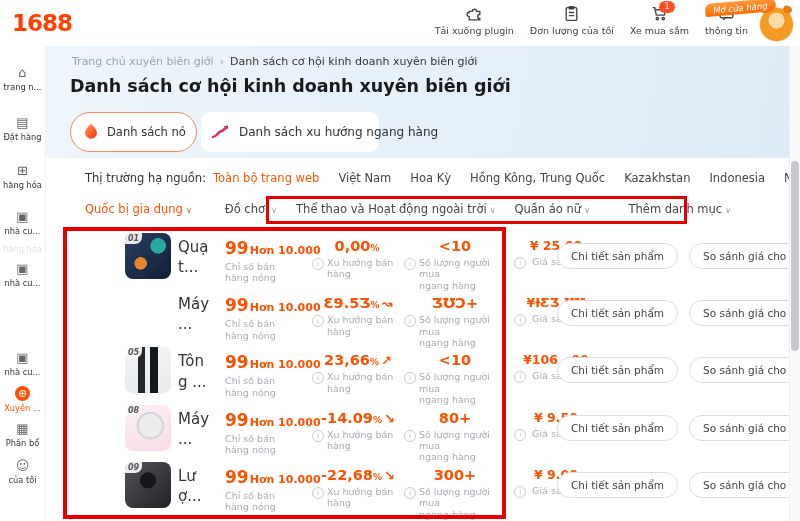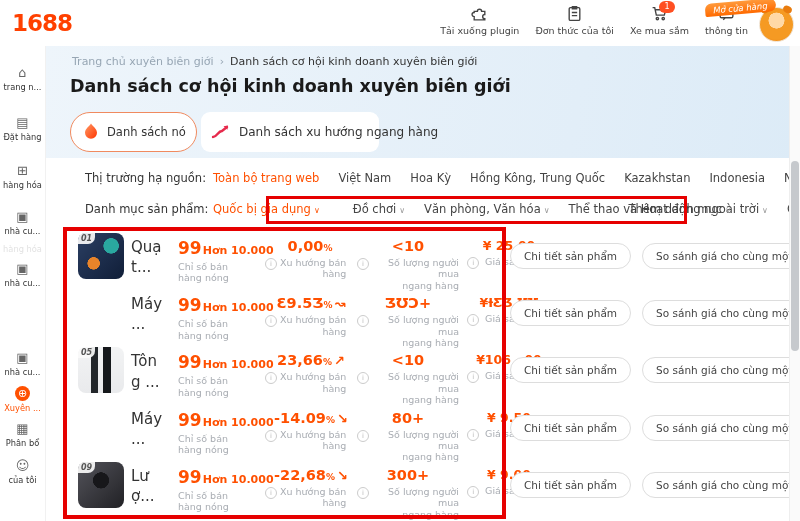--- a/index.html
+++ b/index.html
@@ -52,21 +52,21 @@
   
   .panel{position:absolute;left:45px;top:158px;right:0;bottom:0;background:#fff;}
   .frow{position:absolute;left:40px;right:20px;display:flex;align-items:center;font-size:11.5px;}
   .frow .flab{width:128px;color:#333;flex:none;}
   .fopt{color:#444;margin-right:19px;white-space:nowrap;cursor:pointer;}
   .fopt.sel{color:#ff5000;}
   .caret:after{content:"∨";font-size:8px;color:#999;margin-left:3px;}
   .fopt.sel.caret:after{color:#ff5000;}
   .more{position:absolute;right:30px;color:#444;}
   
-  .rows{position:absolute;left:0;top:70px;right:0;}
+  .rows{position:absolute;left:0;top:70px;right:0;padding-left:47px;}
   .row{position:relative;height:57.2px;}
   .thumb{position:absolute;left:33px;top:5px;width:46px;height:46px;border-radius:8px;cursor:pointer;}
   .rank{position:absolute;left:0;top:0;background:rgba(250,250,250,.92);color:#555;font-size:8px;
     font-style:italic;font-weight:bold;padding:1px 3px;border-radius:7px 0 7px 0;}
   .t0{background:radial-gradient(circle at 72% 28%,#2aa8a0 0 16%,transparent 17%),
       radial-gradient(circle at 34% 66%,#e8842a 0 14%,transparent 15%),
       linear-gradient(135deg,#2b3f63,#101e38);}
   .t1{background:radial-gradient(circle at 62% 42%,#5a4632 0 13%,transparent 14%),
       radial-gradient(circle at 30% 55%,#efc98e 0 18%,transparent 19%),
       linear-gradient(160deg,#f4ead8,#e0cdb0);}
@@ -81,21 +81,21 @@
   .cols{position:absolute;left:128px;top:10px;display:flex;}
   .m{box-sizing:border-box;}
   .m .val{font-weight:bold;color:#ff5000;white-space:nowrap;}
   .m .lab{font-size:9.5px;color:#a9adb3;line-height:1.2;margin-top:3px;display:flex;align-items:flex-start;}
   .m1{width:92px;padding-left:5px;}
   .m1 .big{font-size:17px;} .m1 .note{font-size:11px;margin-left:1px;text-align:center;}
   .m2{width:92px;} .m3{width:102px;} .m4{width:100px;}
   .m2 .val,.m3 .val{font-size:14.5px;} .m2 small{font-size:9px;}
   .m4 .val{font-size:12.5px;}
   .m2,.m3,.m4{text-align:center;}
-  .m2 .lab,.m3 .lab,.m4 .lab{text-align:right;}
+  .m2 .lab,.m3 .lab,.m4 .lab{text-align:left;}
   .arr{font-size:13px;margin-left:2px;}
   .info{width:10px;height:10px;border:1px solid #ccc;border-radius:50%;color:#bbb;font-size:7px;
     line-height:10px;text-align:center;display:inline-block;flex:none;margin-right:3px;margin-top:1px;font-style:normal;}
   .info:before{content:"i";}
   .m4 .lab{justify-content:center;} .m4 .info{margin-right:6px;}
   .acts{position:absolute;left:465px;top:15px;display:flex;gap:11px;}
   .pill{height:26px;line-height:24px;border:1px solid #ddd;border-radius:14px;background:#fff;
     font-size:10.5px;color:#444;padding:0 13px;white-space:nowrap;cursor:pointer;box-sizing:border-box;}
   
   .anno{position:absolute;border:3px solid #e60000;box-sizing:border-box;z-index:50;pointer-events:none;}
@@ -118,21 +118,21 @@
       </span>
       <span class="lbl">Tải xuống plugin</span>
     </div>
     <div class="hact">
       <span class="hic">
         <svg viewBox="0 0 16 16">
             <rect x="3" y="2.5" width="10" height="12" rx="1.2"></rect>
             <path d="M6 1.5h4v2H6zM5.5 7h5M5.5 10h5"></path>
           </svg>
       </span>
-      <span class="lbl">Đơn thức của tôi</span>
+      <span class="lbl">Đơn lượng của tôi</span>
     </div>
     <div class="hact">
       <span class="hic">
         <svg viewBox="0 0 16 16">
             <path d="M1.5 2.5h2l1.5 7h7.5l1.5-5H4.2"></path>
             <circle cx="6" cy="12.8" r="1.1"></circle>
             <circle cx="11.5" cy="12.8" r="1.1"></circle>
           </svg>
         <span class="badge">1</span>
       </span>
@@ -229,24 +229,22 @@
     <span class="fopt">Việt Nam</span>
     <span class="fopt">Hoa Kỳ</span>
     <span class="fopt">Hồng Kông, Trung Quốc</span>
     <span class="fopt">Kazakhstan</span>
     <span class="fopt">Indonesia</span>
     <span class="fopt">Nga</span>
 
   </div>
 
   <div class="frow" style="top:44px">
-    <span class="flab">Danh mục sản phẩm:</span>
     <span class="fopt sel caret">Quốc bị gia dụng</span>
     <span class="fopt caret" style="margin-left:14px">Đồ chơi</span>
-    <span class="fopt caret">Văn phòng, Văn hóa</span>
     <span class="fopt caret">Thể thao và Hoạt động ngoài trời</span>
     <span class="fopt caret">Quần áo nữ</span>
     <span class="fopt caret more">Thêm danh mục</span>
   </div>
 
   <div class="rows">
 
     <div class="row">
       <div class="thumb t0">
         <span class="rank">01</span>
@@ -358,20 +356,23 @@
             </div>
         </div>
       </div>
       <div class="acts">
         <span class="pill">Chi tiết sản phẩm</span>
         <span class="pill">So sánh giá cho cùng một mặt hàng</span>
       </div>
     </div>
 
     <div class="row">
+      <div class="thumb t3">
+        <span class="rank">08</span>
+        </div>
       <div class="rtitle">Máy ...</div>
       <div class="cols">
         <div class="m m1">
           <div class="val"><span class="big">99</span><span class="note">Hơn 10.000</span></div>
           <div class="lab">
               <span><span>Chỉ số bán</span><br><span>hàng nóng</span></span>
             </div>
         </div>
         <div class="m m2">
           <div class="val"><span>-14.09</span><small>%</small><span class="arr">↘</span></div>

